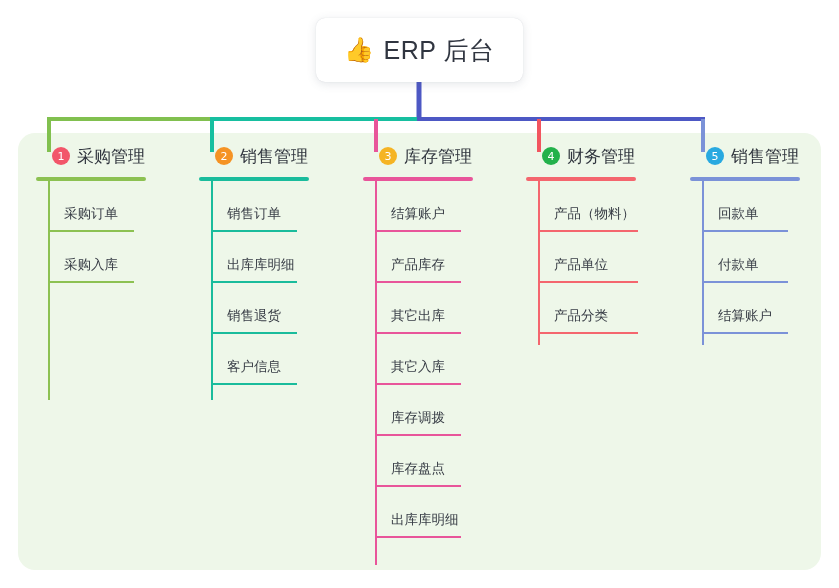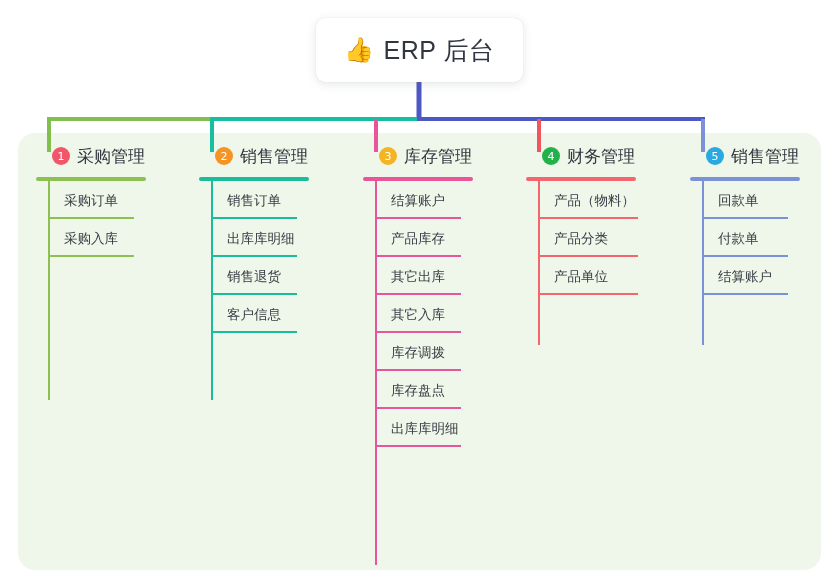--- a/index.html
+++ b/index.html
@@ -69,21 +69,21 @@
   .head-label {
     font-size: 17px; color: #2f343d; white-space: nowrap;
   }
   .head-rule {
     height: 4px; border-radius: 2px; margin-top: 8px;
   }
 
   .leaves { position: relative; margin-top: 0px; }
   .leaf {
     position: relative;
-    height: 38px;
+    height: 51px;
   }
   .leaf-label {
     position: absolute;
     left: 28px; bottom: 9px;
     font-size: 13.5px; color: #373c45;
     white-space: nowrap;
   }
   .leaf-rule {
     position: absolute;
     left: 12px; bottom: 0;
@@ -210,27 +210,27 @@
           <span class="head-label">财务管理</span>
         </div>
         <div class="head-rule" style="width: 110px; background: rgb(244, 102, 110);"></div>
         <div class="leaves">
           <div class="trunk" style="background: rgb(244, 102, 110); height: 164px;"></div>
           <div class="leaf">
             <span class="leaf-label">产品（物料）</span>
             <div class="leaf-rule" style="width: 100px; background: rgb(244, 102, 110);"></div>
           </div>
           <div class="leaf">
+            <span class="leaf-label">产品单位</span>
+            <div class="leaf-rule" style="width: 100px; background: rgb(244, 102, 110); border-bottom-left-radius: 0px;"></div>
+          </div>
+          <div class="leaf">
             <span class="leaf-label">产品分类</span>
             <div class="leaf-rule" style="width: 100px; background: rgb(244, 102, 110);"></div>
           </div>
-          <div class="leaf">
-            <span class="leaf-label">产品单位</span>
-            <div class="leaf-rule" style="width: 100px; background: rgb(244, 102, 110); border-bottom-left-radius: 0px;"></div>
-          </div>
         </div>
       </div>
       <div class="col" style="left: 690px;">
         <div class="col-head">
           <span class="badge" style="background: rgb(41, 169, 224);">5</span>
           <span class="head-label">销售管理</span>
         </div>
         <div class="head-rule" style="width: 110px; background: rgb(123, 146, 216);"></div>
         <div class="leaves">
           <div class="trunk" style="background: rgb(123, 146, 216); height: 164px;"></div>

